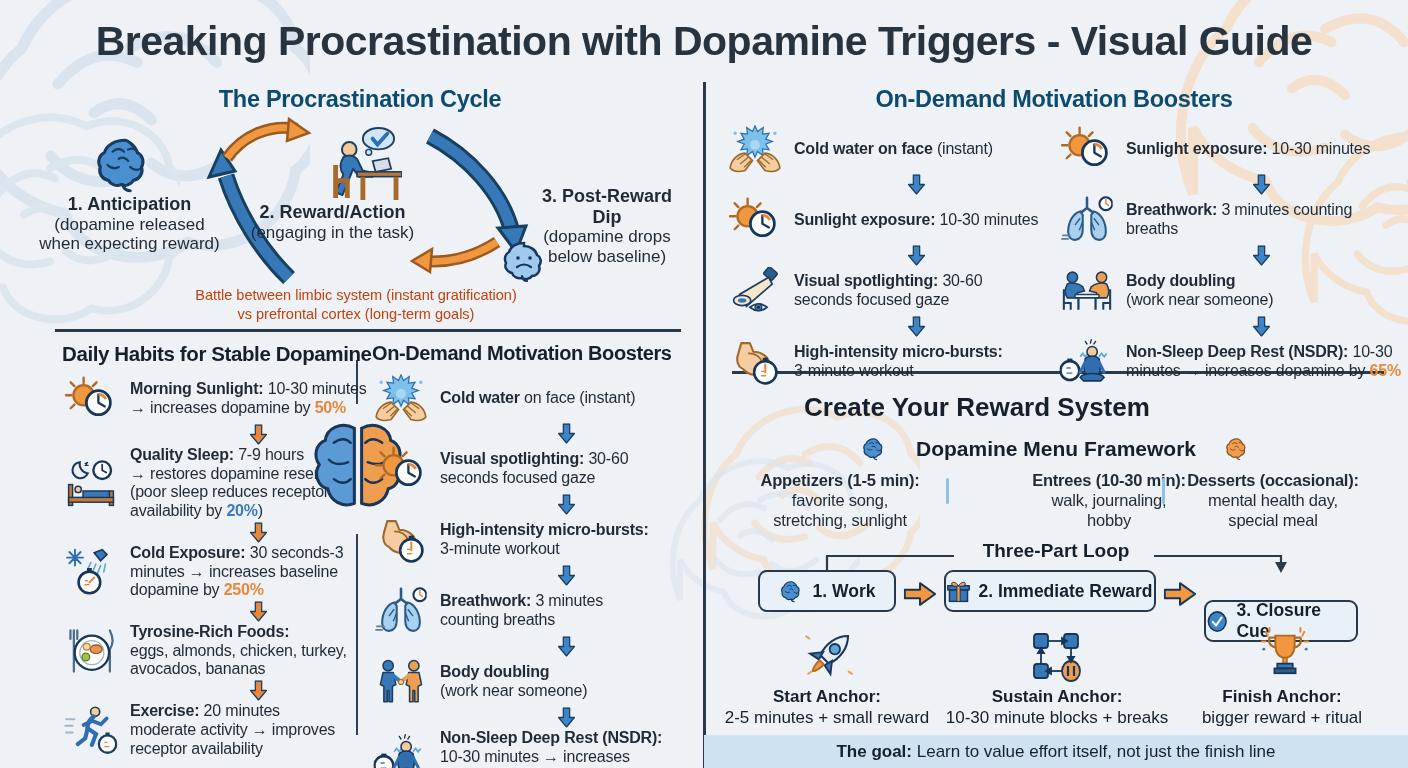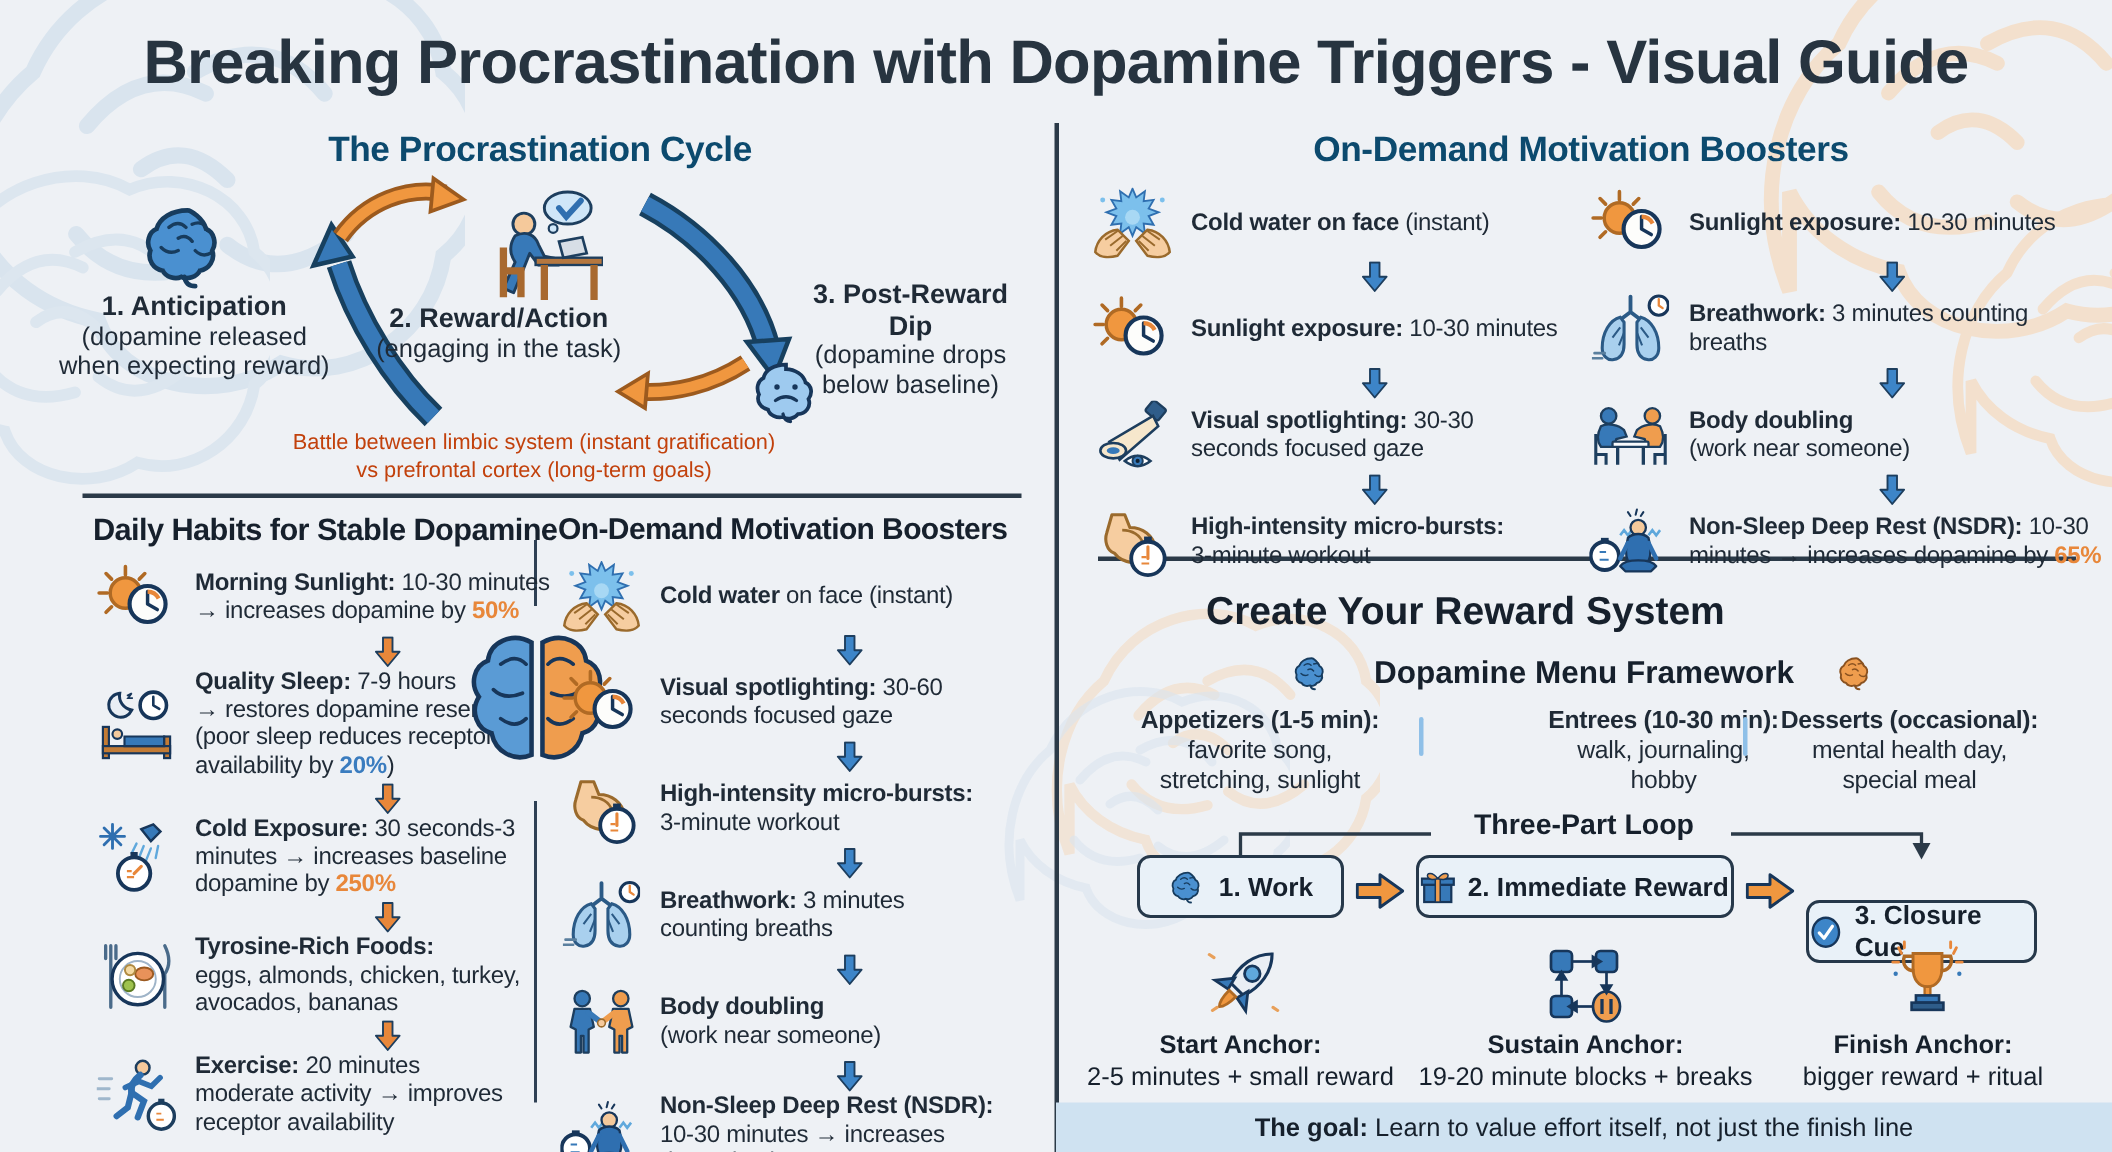--- a/index.html
+++ b/index.html
@@ -527,21 +527,21 @@
         <svg viewBox="0 0 24 26">
           <use href="#sym-darrow"></use>
         </svg>
       </div>
     <div class="row">
       <span class="ic">
           <svg viewBox="0 0 64 56">
             <use href="#sym-flashlight-eye"></use>
           </svg>
         </span>
-      <div class="txt"><b>Visual spotlighting:</b><span> 30-30
+      <div class="txt"><b>Visual spotlighting:</b><span> 30-60
 seconds focused gaze</span></div>
     </div>
     <div class="dar b">
         <svg viewBox="0 0 24 26">
           <use href="#sym-darrow"></use>
         </svg>
       </div>
     <div class="row">
       <span class="ic">
           <svg viewBox="0 0 60 56">
@@ -676,21 +676,21 @@
   <svg class="anchor-ic" style="left:1258px;top:626px;" width="54" height="54" viewBox="0 0 56 56">
       <use href="#sym-trophy"></use>
     </svg>
 
   <div class="anchor" style="left:712px;width:230px;">
     <div class="at">Start Anchor:</div>
     <div class="ab">2-5 minutes + small reward</div>
   </div>
   <div class="anchor" style="left:932px;width:250px;">
     <div class="at">Sustain Anchor:</div>
-    <div class="ab">19-20 minute blocks + breaks</div>
+    <div class="ab">10-30 minute blocks + breaks</div>
   </div>
   <div class="anchor" style="left:1172px;width:220px;">
     <div class="at">Finish Anchor:</div>
     <div class="ab">bigger reward + ritual</div>
   </div>
 
   <div class="goal">
     <span><b>The goal:</b><span> Learn to value effort itself, not just the finish line</span></span>
   </div>
 

